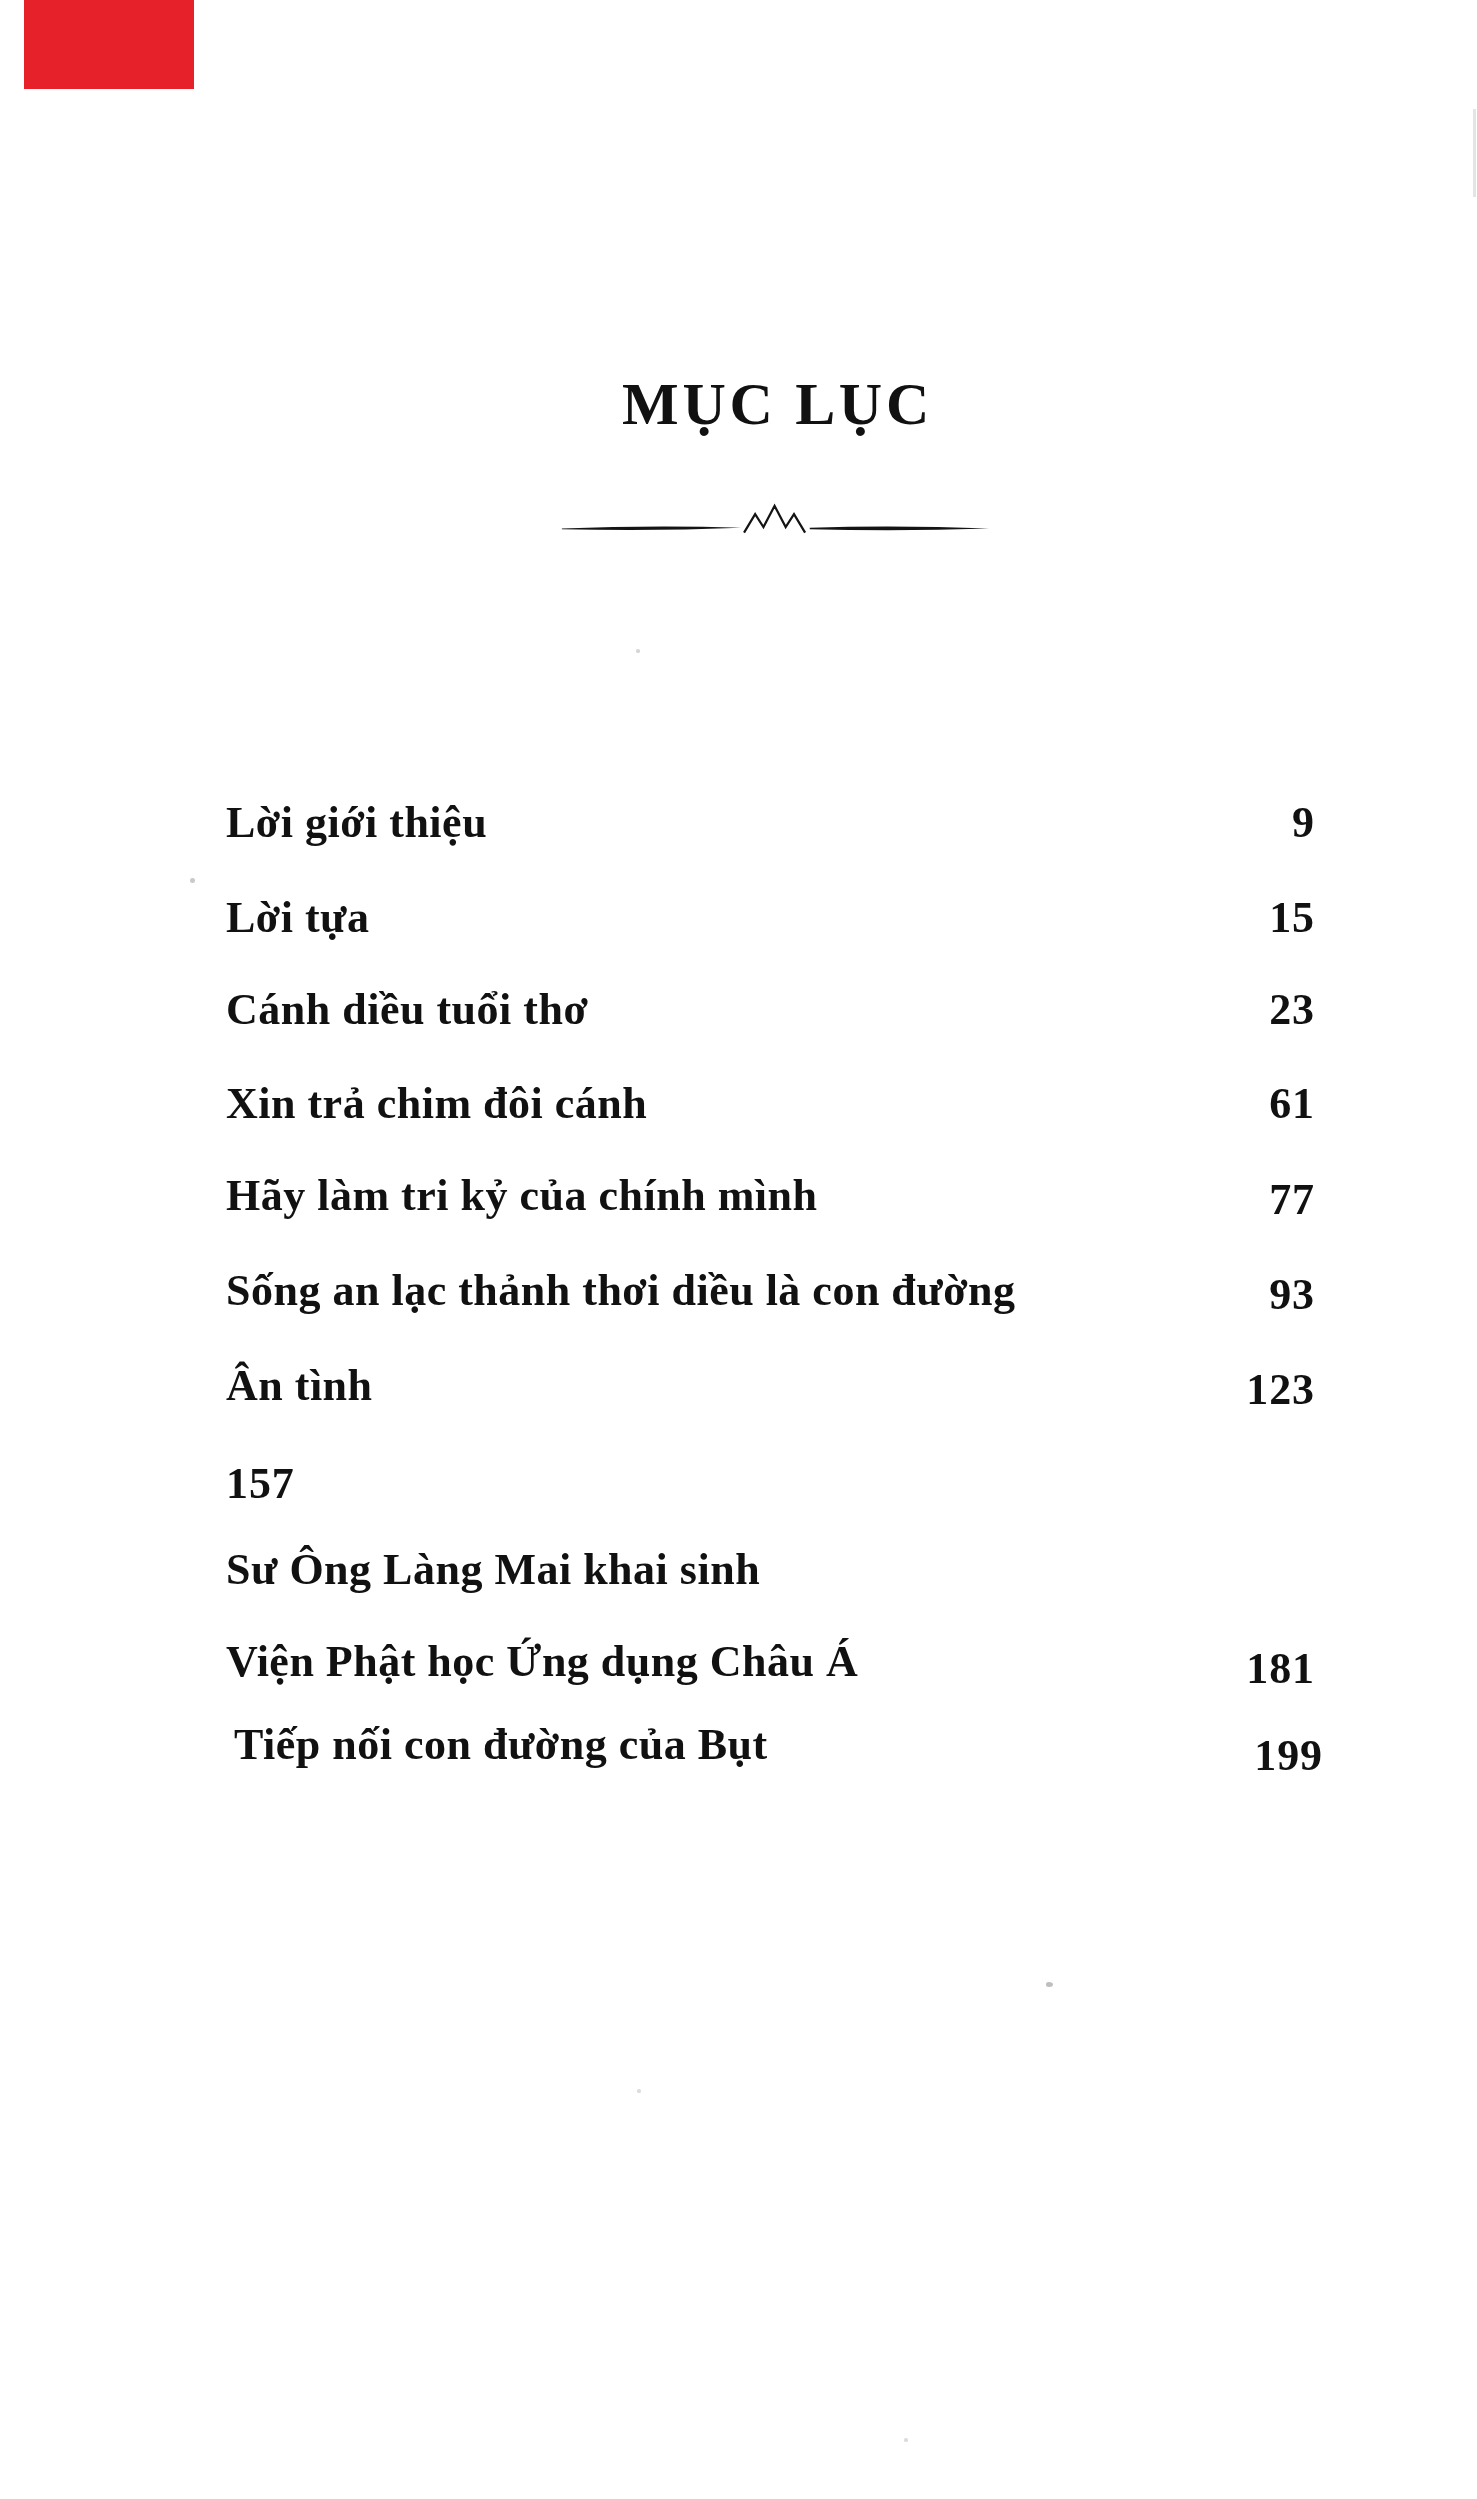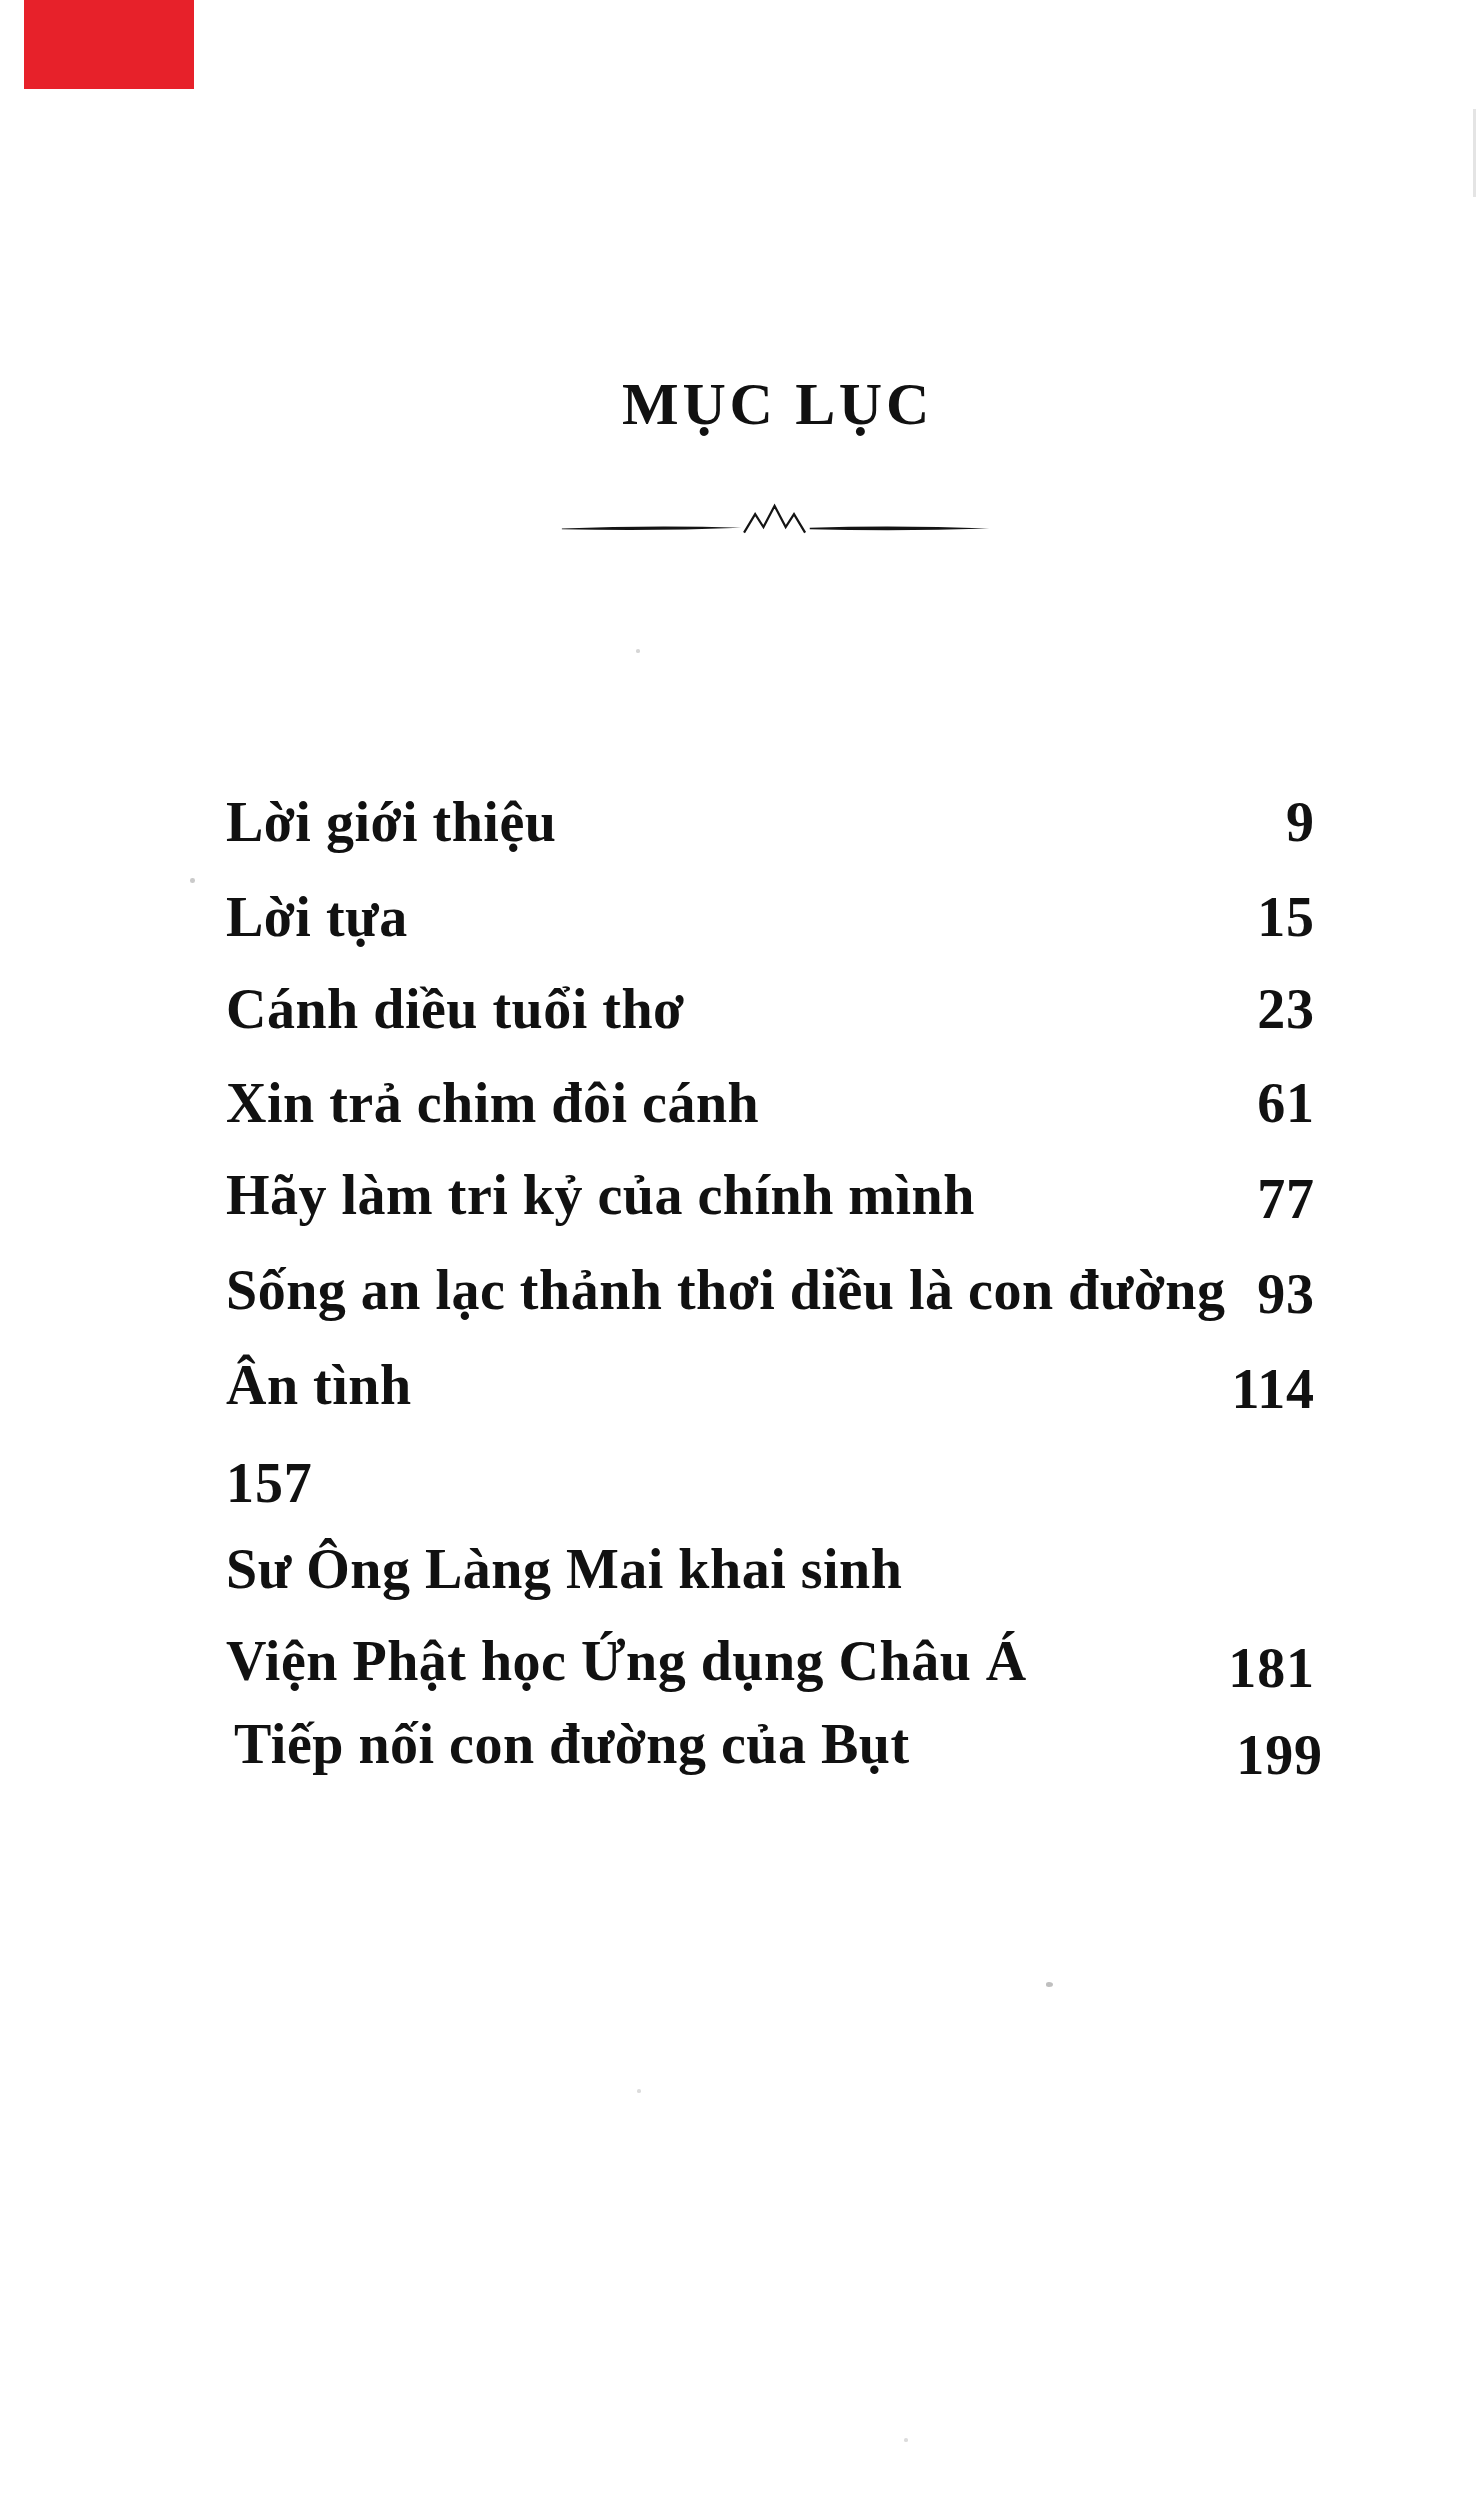--- a/index.html
+++ b/index.html
@@ -36,21 +36,21 @@
   }
 
   .toc { position: absolute; left: 0; top: 0; width: 100%; height: 100%; }
 
   .toc-row {
     position: absolute;
     left: 226px; width: 1089px; height: 57px;
     display: flex;
     justify-content: space-between;
     align-items: center;
-    font-size: 56px;
+    font-size: 44px;
     font-weight: bold;
     line-height: 57px;
     white-space: nowrap;
   }
   .toc-title { letter-spacing: 0.5px; }
   .toc-page  { position: relative; letter-spacing: 0.9px; }
 
   
   .toc-row:nth-child(1)  { top: 794px; }
   .toc-row:nth-child(2)  { top: 889px; font-family: Liberation Serif, serif; }
@@ -123,21 +123,21 @@
     <div class="toc-row">
       <span class="toc-title">Hãy làm tri kỷ của chính mình</span>
       <span class="toc-page">77</span>
     </div>
     <div class="toc-row">
       <span class="toc-title">Sống an lạc thảnh thơi diều là con đường</span>
       <span class="toc-page">93</span>
     </div>
     <div class="toc-row">
       <span class="toc-title">Ân tình</span>
-      <span class="toc-page">114</span>
+      <span class="toc-page">123</span>
     </div>
     <div class="toc-row">
       <span class="toc-page">157</span>
     </div>
     <div class="toc-row">
       <span class="toc-title">Sư Ông Làng Mai khai sinh</span>
       <span class="toc-page"></span>
     </div>
     <div class="toc-row">
       <span class="toc-title">Viện Phật học Ứng dụng Châu Á</span>

